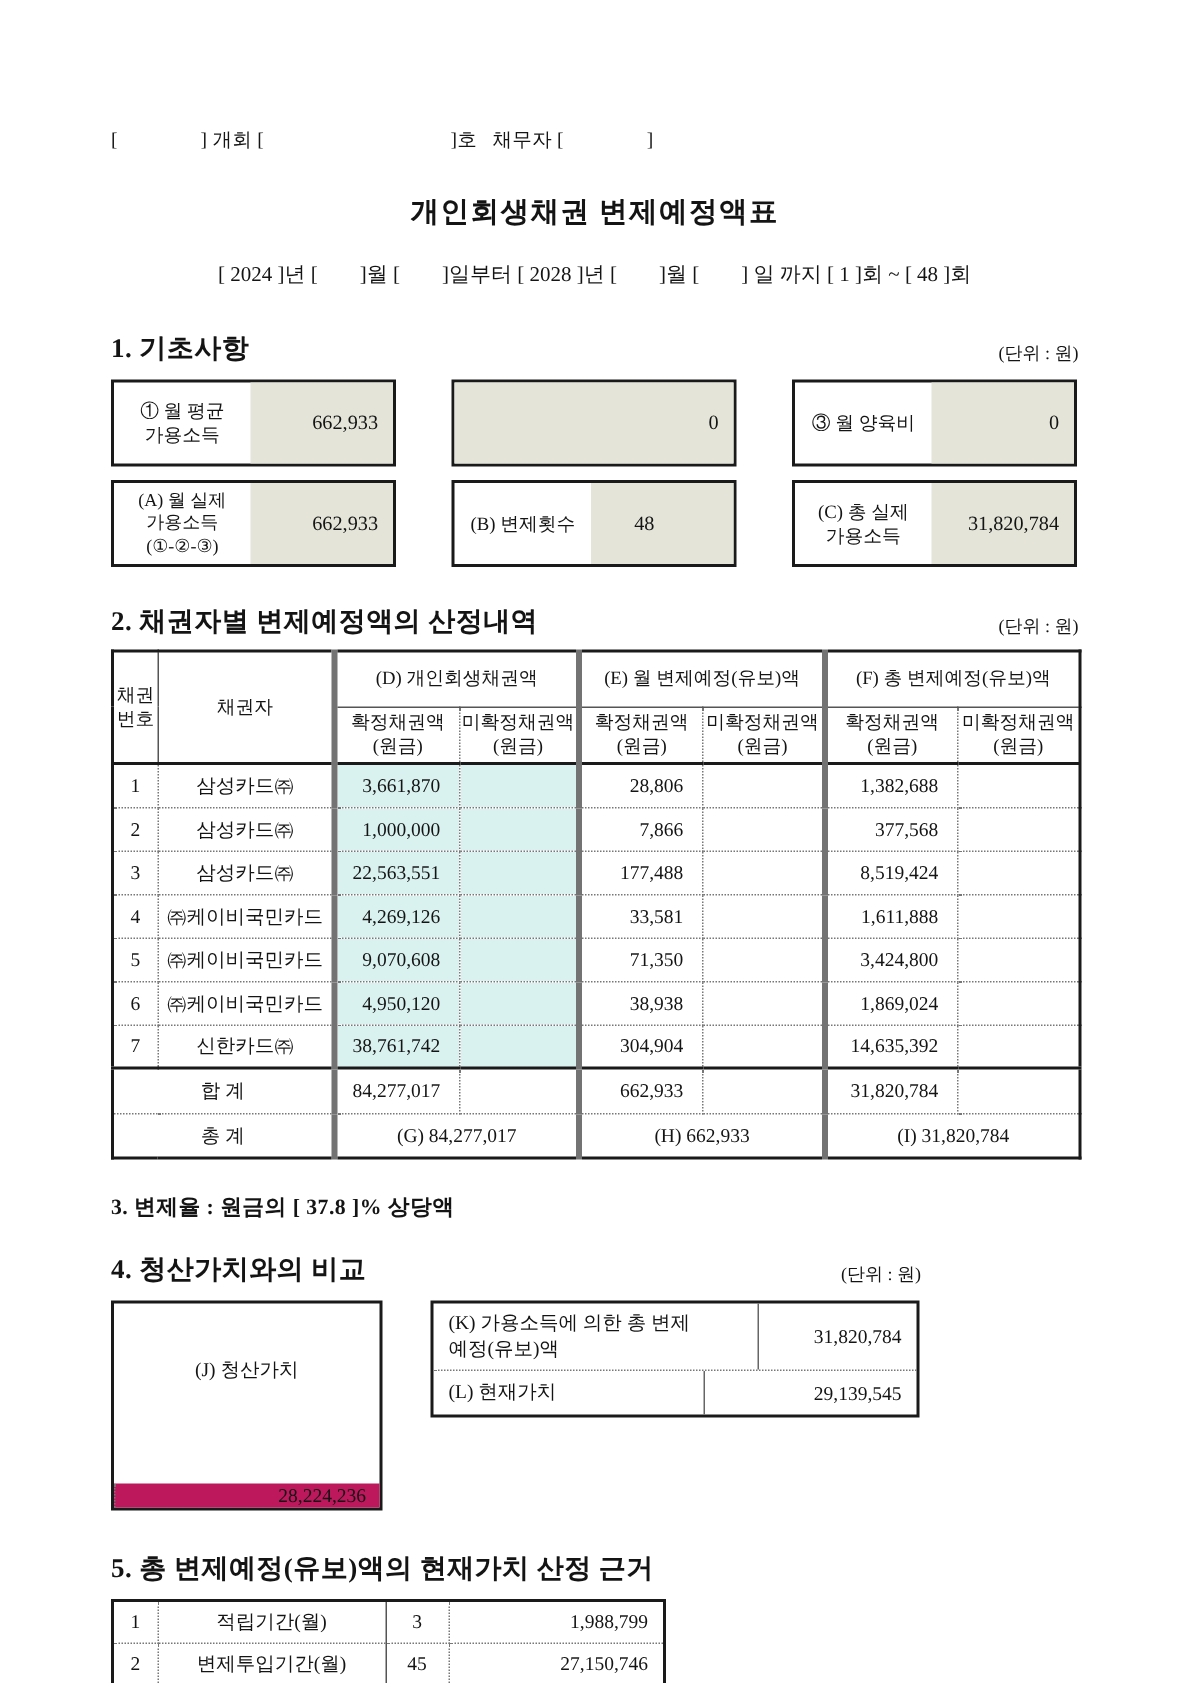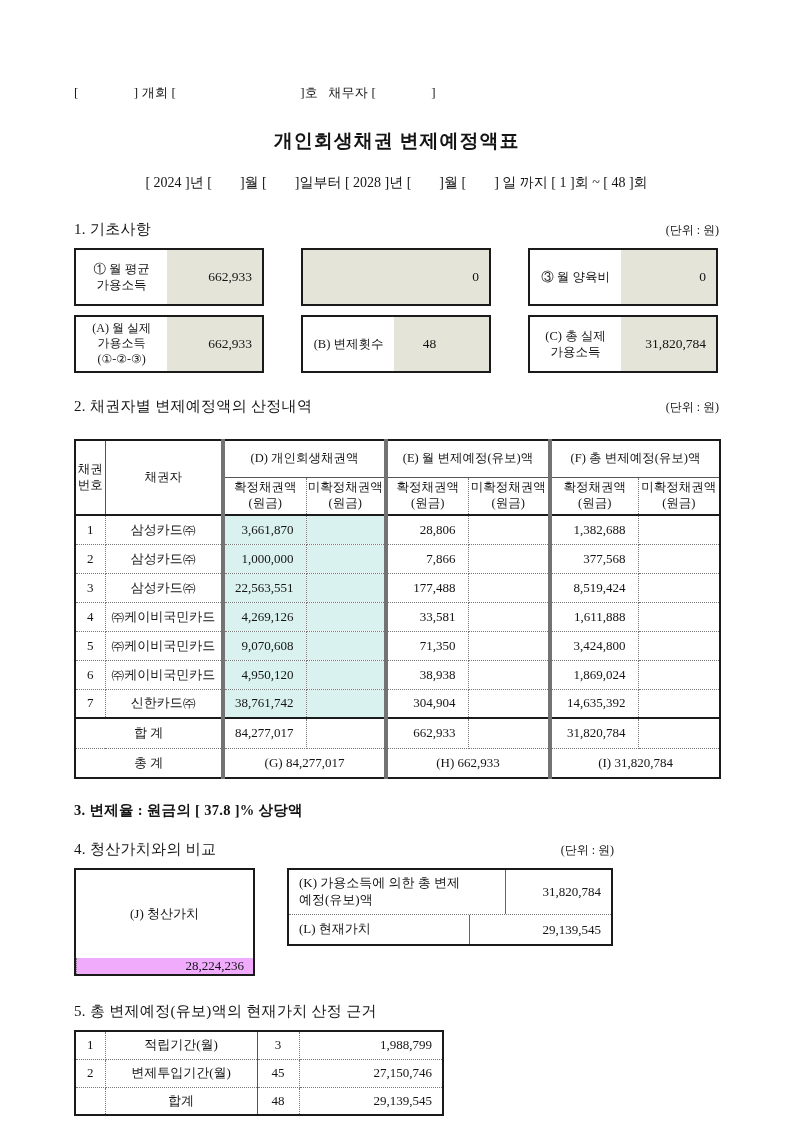--- a/index.html
+++ b/index.html
@@ -11,38 +11,38 @@
   }
   .page { width:793px; height:1122px; padding:84px 74px 0 74px; }
 
   .case-line { font-size:13px; white-space:pre; letter-spacing:.2px; }
 
   .doc-title { margin-top:26px; text-align:center; font-size:19px; font-weight:bold; letter-spacing:1px; }
 
   .period-line { margin-top:20px; text-align:center; font-size:14px; white-space:pre; }
 
   .sec-head-row { display:flex; justify-content:space-between; align-items:flex-end; }
-  .sec-head { font-size:15px; font-weight:normal; letter-spacing:.3px; }
+  .sec-head { font-size:18px; font-weight:bold; letter-spacing:.3px; }
   .unit-note { font-size:12px; }
 
   
   .s1-row { margin-top:28px; margin-bottom:9px; }
   .box-grid { display:grid; grid-template-columns:190px 190px 190px; column-gap:37px; row-gap:9px; }
   .info-box { border:2px solid #1a1a1a; display:flex; min-height:58px; background:#fff; }
   .info-box .lbl {
     flex:0 0 49%; display:flex; align-items:center; justify-content:center;
     text-align:center; font-size:12.5px; white-space:pre-line; line-height:1.3; padding:2px 1px;
   }
   .info-box .val {
     flex:1; background:#e4e4d9; display:flex; align-items:center; justify-content:flex-end;
     padding-right:10px; font-size:13.5px;
   }
 
   
-  .s2-row { margin-top:24px; margin-bottom:23px; }
+  .s2-row { margin-top:24px; margin-bottom:7px; }
   table.t2 { border-collapse:collapse; table-layout:fixed; width:645px; border:2px solid #1a1a1a; }
   .t2 th, .t2 td { border:1px dotted #777; font-weight:normal; padding:0; font-size:12.5px; overflow:hidden; }
   .t2 th { white-space:pre-line; line-height:1.25; text-align:center; }
   .t2 tr.h1 th { height:37px; }
   .t2 tr.h2 th { height:38px; }
   .t2 th.grp { border-bottom:1px solid #555; }
   .t2 .gs { border-left:4px solid #737373; }
   .t2 th.cred { border-left:1px solid #555; }
   .t2 tbody td { height:29px; font-size:13px; }
   .t2 tr.fb td { border-top:2px solid #1a1a1a; }
@@ -55,22 +55,22 @@
   
   .s3-line { margin-top:22px; font-size:14.5px; font-weight:bold; letter-spacing:.3px; }
 
   
   .s4-wrap { width:540px; }
   .s4-row { margin-top:20px; margin-bottom:9px; }
   .s4-boxes { display:flex; align-items:flex-start; }
   .j-box { border:2px solid #1a1a1a; display:flex; width:181px; min-height:66px;flex-direction:column; }
   .j-box .lbl { flex:0 0 88px; display:flex; align-items:center; justify-content:center; font-size:13px; }
   .j-box .val {
-    flex:1; background:#f0abfc; border-left:1px dotted #777;
-    display:flex; align-items:center; justify-content:flex-end; padding-right:9px; font-size:13px;
+    flex:1; background:#be185d; border-left:1px dotted #777;
+    display:flex; align-items:center; justify-content:flex-end; padding-right:9px; font-size:13px;margin-top:32px;
   }
   .kl-box { border:2px solid #1a1a1a; width:326px; margin-left:32px; }
   .kl-row { display:flex; }
   .kl-row + .kl-row { border-top:1px dotted #777; }
   .kl-row .lbl {
     flex:0 0 180px; padding:4px 8px 4px 10px; font-size:13px; line-height:1.3;
     display:flex; align-items:center;
   }
   .kl-row .val {
     flex:1; border-left:1px solid #666; display:flex; align-items:center;

